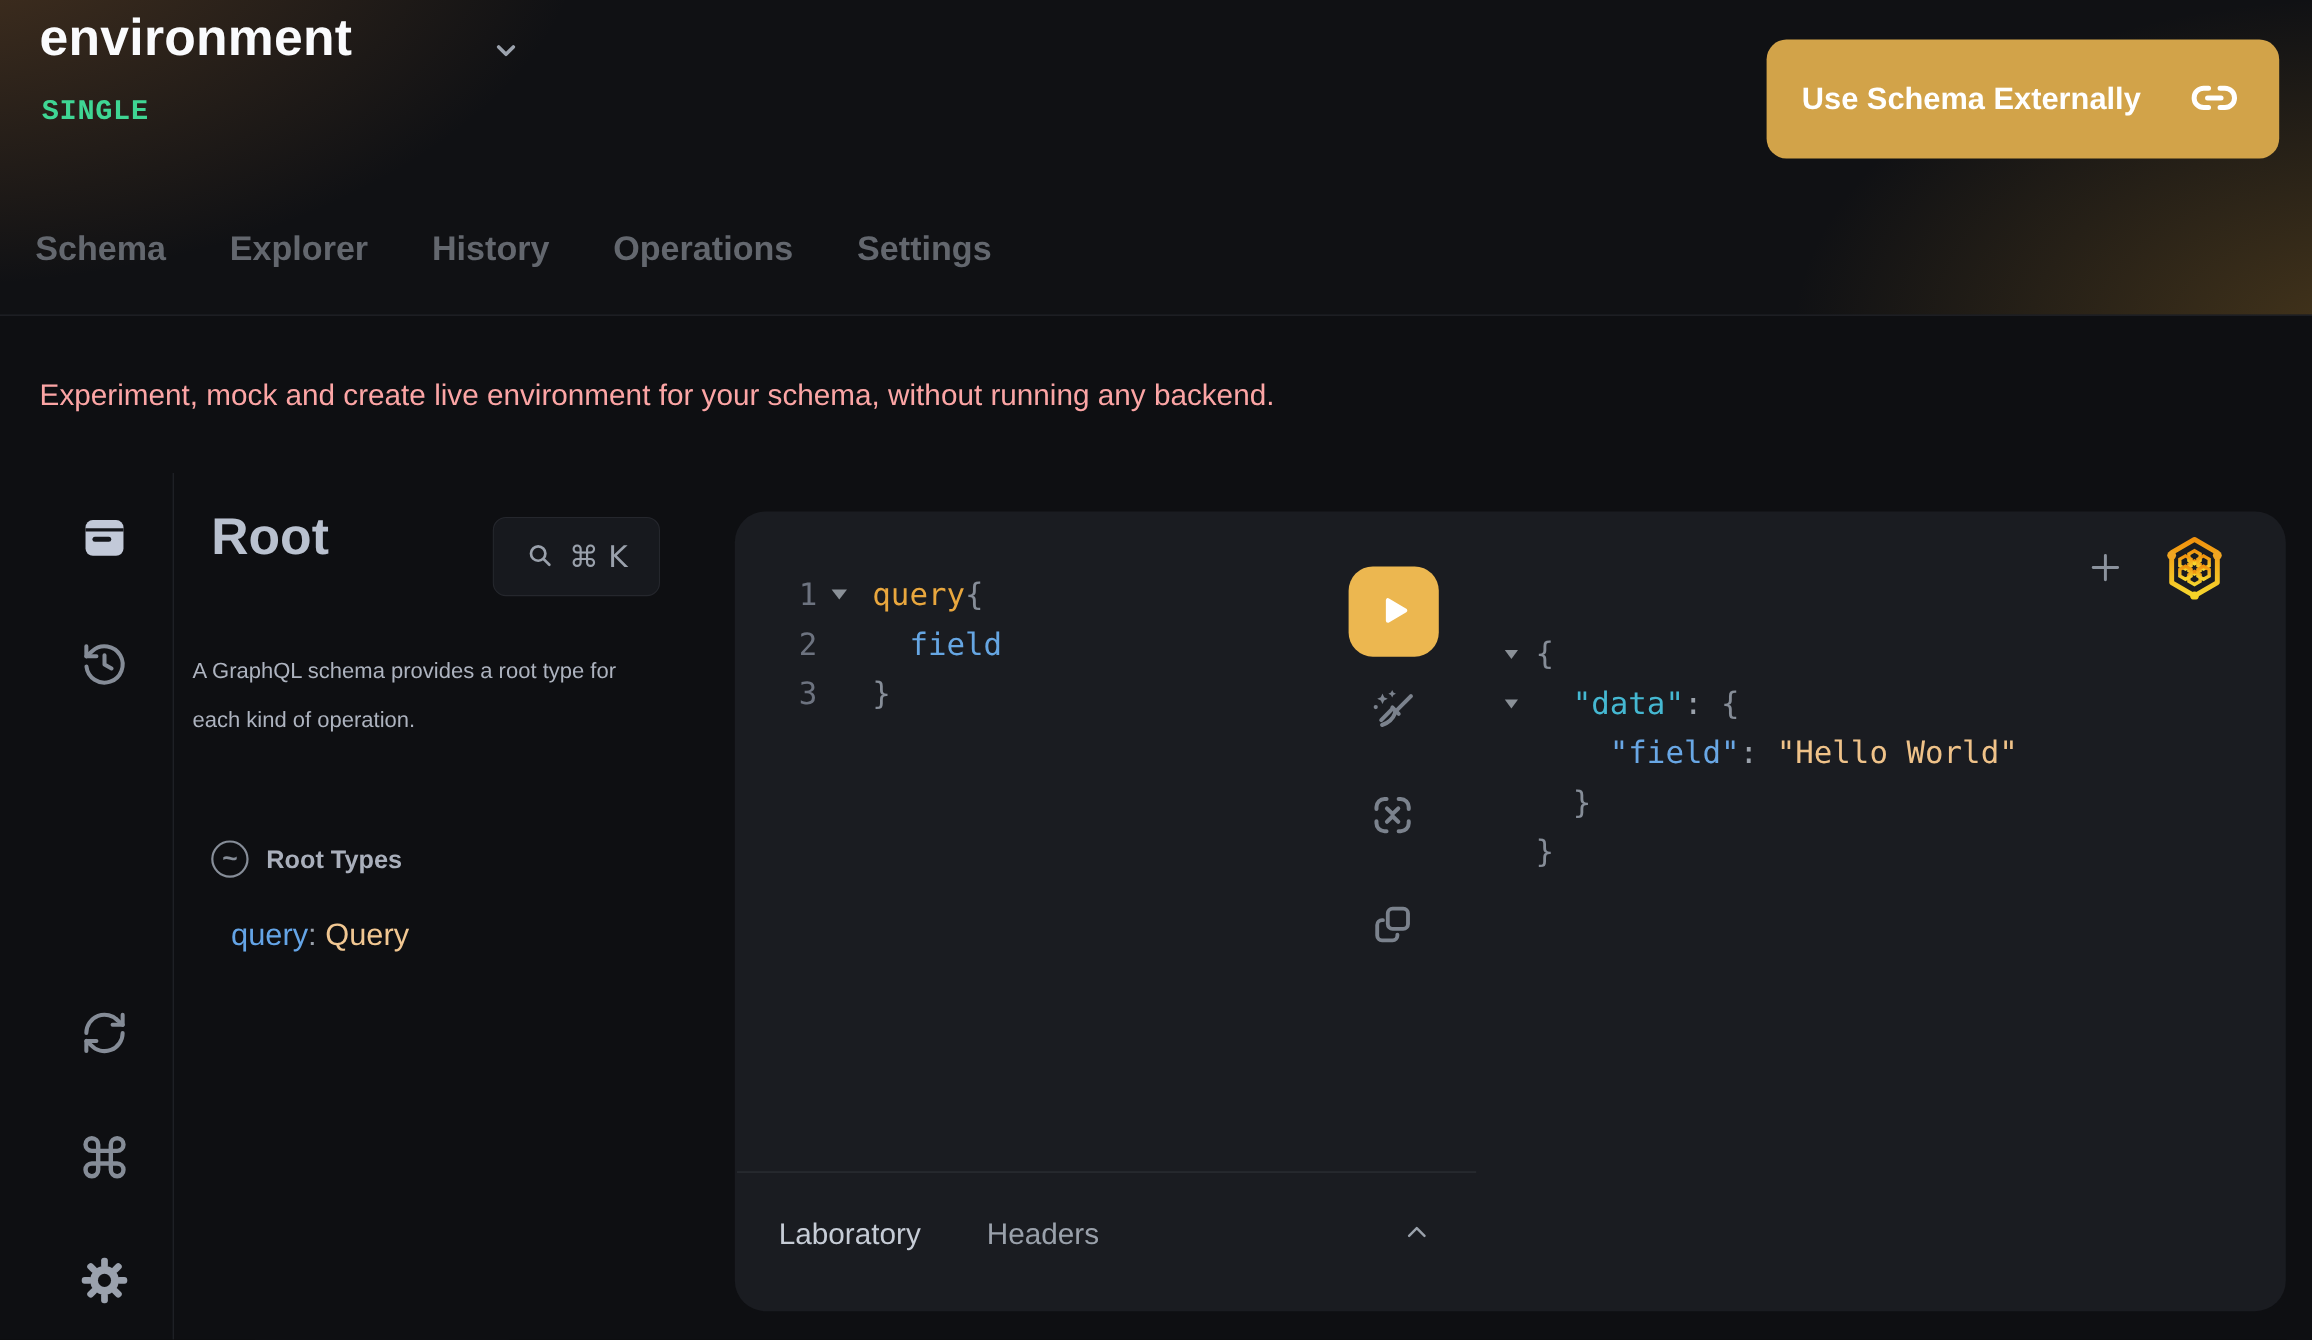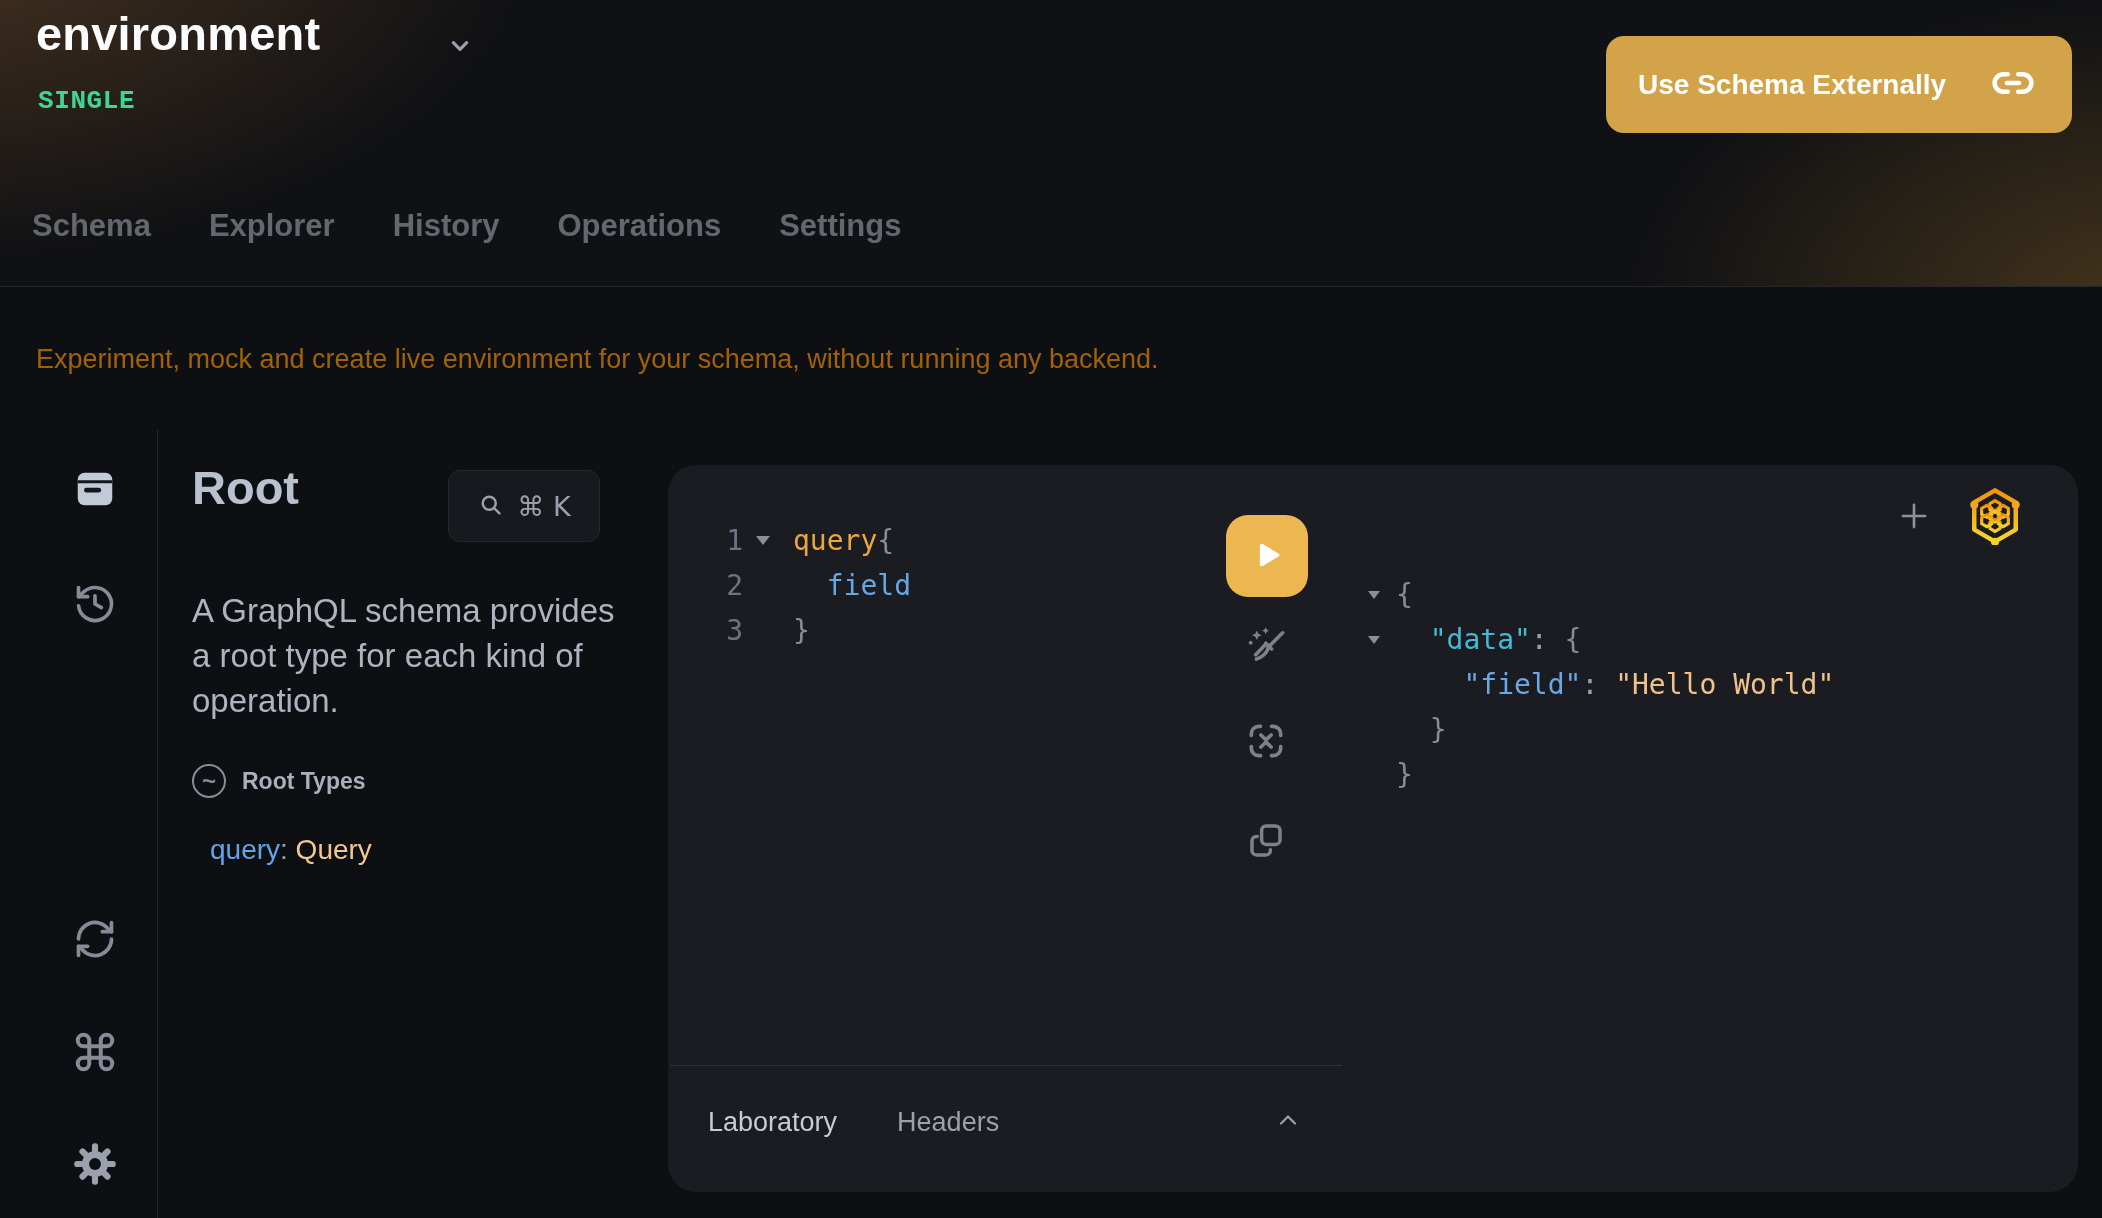--- a/index.html
+++ b/index.html
@@ -10,47 +10,47 @@
   
   .header { position:absolute; left:0; top:0; width:2102px; height:287px;
     border-bottom:1px solid #24262b;
     background:
       radial-gradient(1000px 560px at -4% -30%, rgba(133,89,46,.50), rgba(133,89,46,0) 62%),
       radial-gradient(780px 470px at 102% 108%, rgba(148,107,38,.40), rgba(148,107,38,0) 66%),
       #101114; }
   .ws-title { position:absolute; left:36px; top:6px; font-size:47px; font-weight:700; color:#fafbfd; letter-spacing:.2px; }
   .ws-chev { position:absolute; left:444px; top:30px; width:32px; height:32px; cursor:pointer; }
   .badge { position:absolute; left:38px; top:86px; font-size:26px; font-weight:700; letter-spacing:.6px; color:#3fd694;font-family:Liberation Mono, monospace; }
-  .cta { position:absolute; right:30px; top:36px; width:466px; height:97px; border:none; border-radius:18px;
+  .cta { position:absolute; right:30px; top:36px; width:466px; height:108px; border:none; border-radius:18px;
     background:#d2a349; display:flex; align-items:center; justify-content:space-between;
     padding:0 38px 0 32px; cursor:pointer; }
   .cta-label { font-size:28px; font-weight:700; color:#ffffff; }
   .tabs { position:absolute; left:30px; bottom:0; display:flex; gap:54px; }
   .tab { position:relative; padding:0 2px 42px 2px; font-size:31px; font-weight:700; color:#63676e; cursor:pointer; }
   .tab.active { color:#f3f5f8; }
   .tab-underline { display:none; }
   .tab.active .tab-underline { display:block; position:absolute; left:0; right:0; bottom:8px; height:7px;
     background:#dfa74c; border-radius:2px; }
 
   
-  .subheader { position:absolute; left:36px; top:344px; font-size:27px; color:#a16207;text-align:center; }
+  .subheader { position:absolute; left:36px; top:344px; font-size:27px; color:#fca5a5;text-align:center; }
 
   
   .sidebar { position:absolute; left:0; top:430px; width:158px; height:788px; border-right:1px solid #24262b; }
   .side-btn { position:absolute; left:71px; width:48px; height:48px; display:flex; align-items:center;
     justify-content:center; background:none; border:none; cursor:pointer; }
 
   
   .docs { position:absolute; left:158px; top:430px; width:514px; height:788px; }
   .docs-title { position:absolute; left:34px; top:30px; font-size:47px; font-weight:700; color:#b9c1cf; }
   .search-btn { position:absolute; left:290px; top:40px; width:152px; height:72px; border-radius:12px;
     background:#17191e; border:1px solid #25272d; display:flex; align-items:center; justify-content:center;
     gap:12px; cursor:pointer; color:#9aa1ac; }
   .kbd { font-size:27px; color:#9aa1ac; font-family:"DejaVu Sans","Liberation Sans",sans-serif; }
-  .docs-intro { position:absolute; left:34px; top:158px; width:428px; font-size:33px; line-height:45px; color:#adb3bf; }
+  .docs-intro { position:absolute; left:17px; top:158px; width:428px; font-size:20px; line-height:45px; color:#adb3bf; }
   .root-types { position:absolute; left:34px; top:334px; display:flex; align-items:center; gap:16px; }
   .rt-icon { width:34px; height:34px; border:2.5px solid #868d98; border-radius:50%; color:#868d98;
     font-size:24px; font-weight:700; display:flex; align-items:center; justify-content:center; line-height:1; }
   .rt-label { font-size:23px; font-weight:600; color:#a9afbb; }
   .root-type-row { position:absolute; left:52px; top:404px; font-size:28px; cursor:pointer; }
   .rt-field { color:#64a4e6; }
   .rt-sep { color:#9aa1ab; white-space:pre; }
   .rt-type { color:#f1c792; }
 
   

